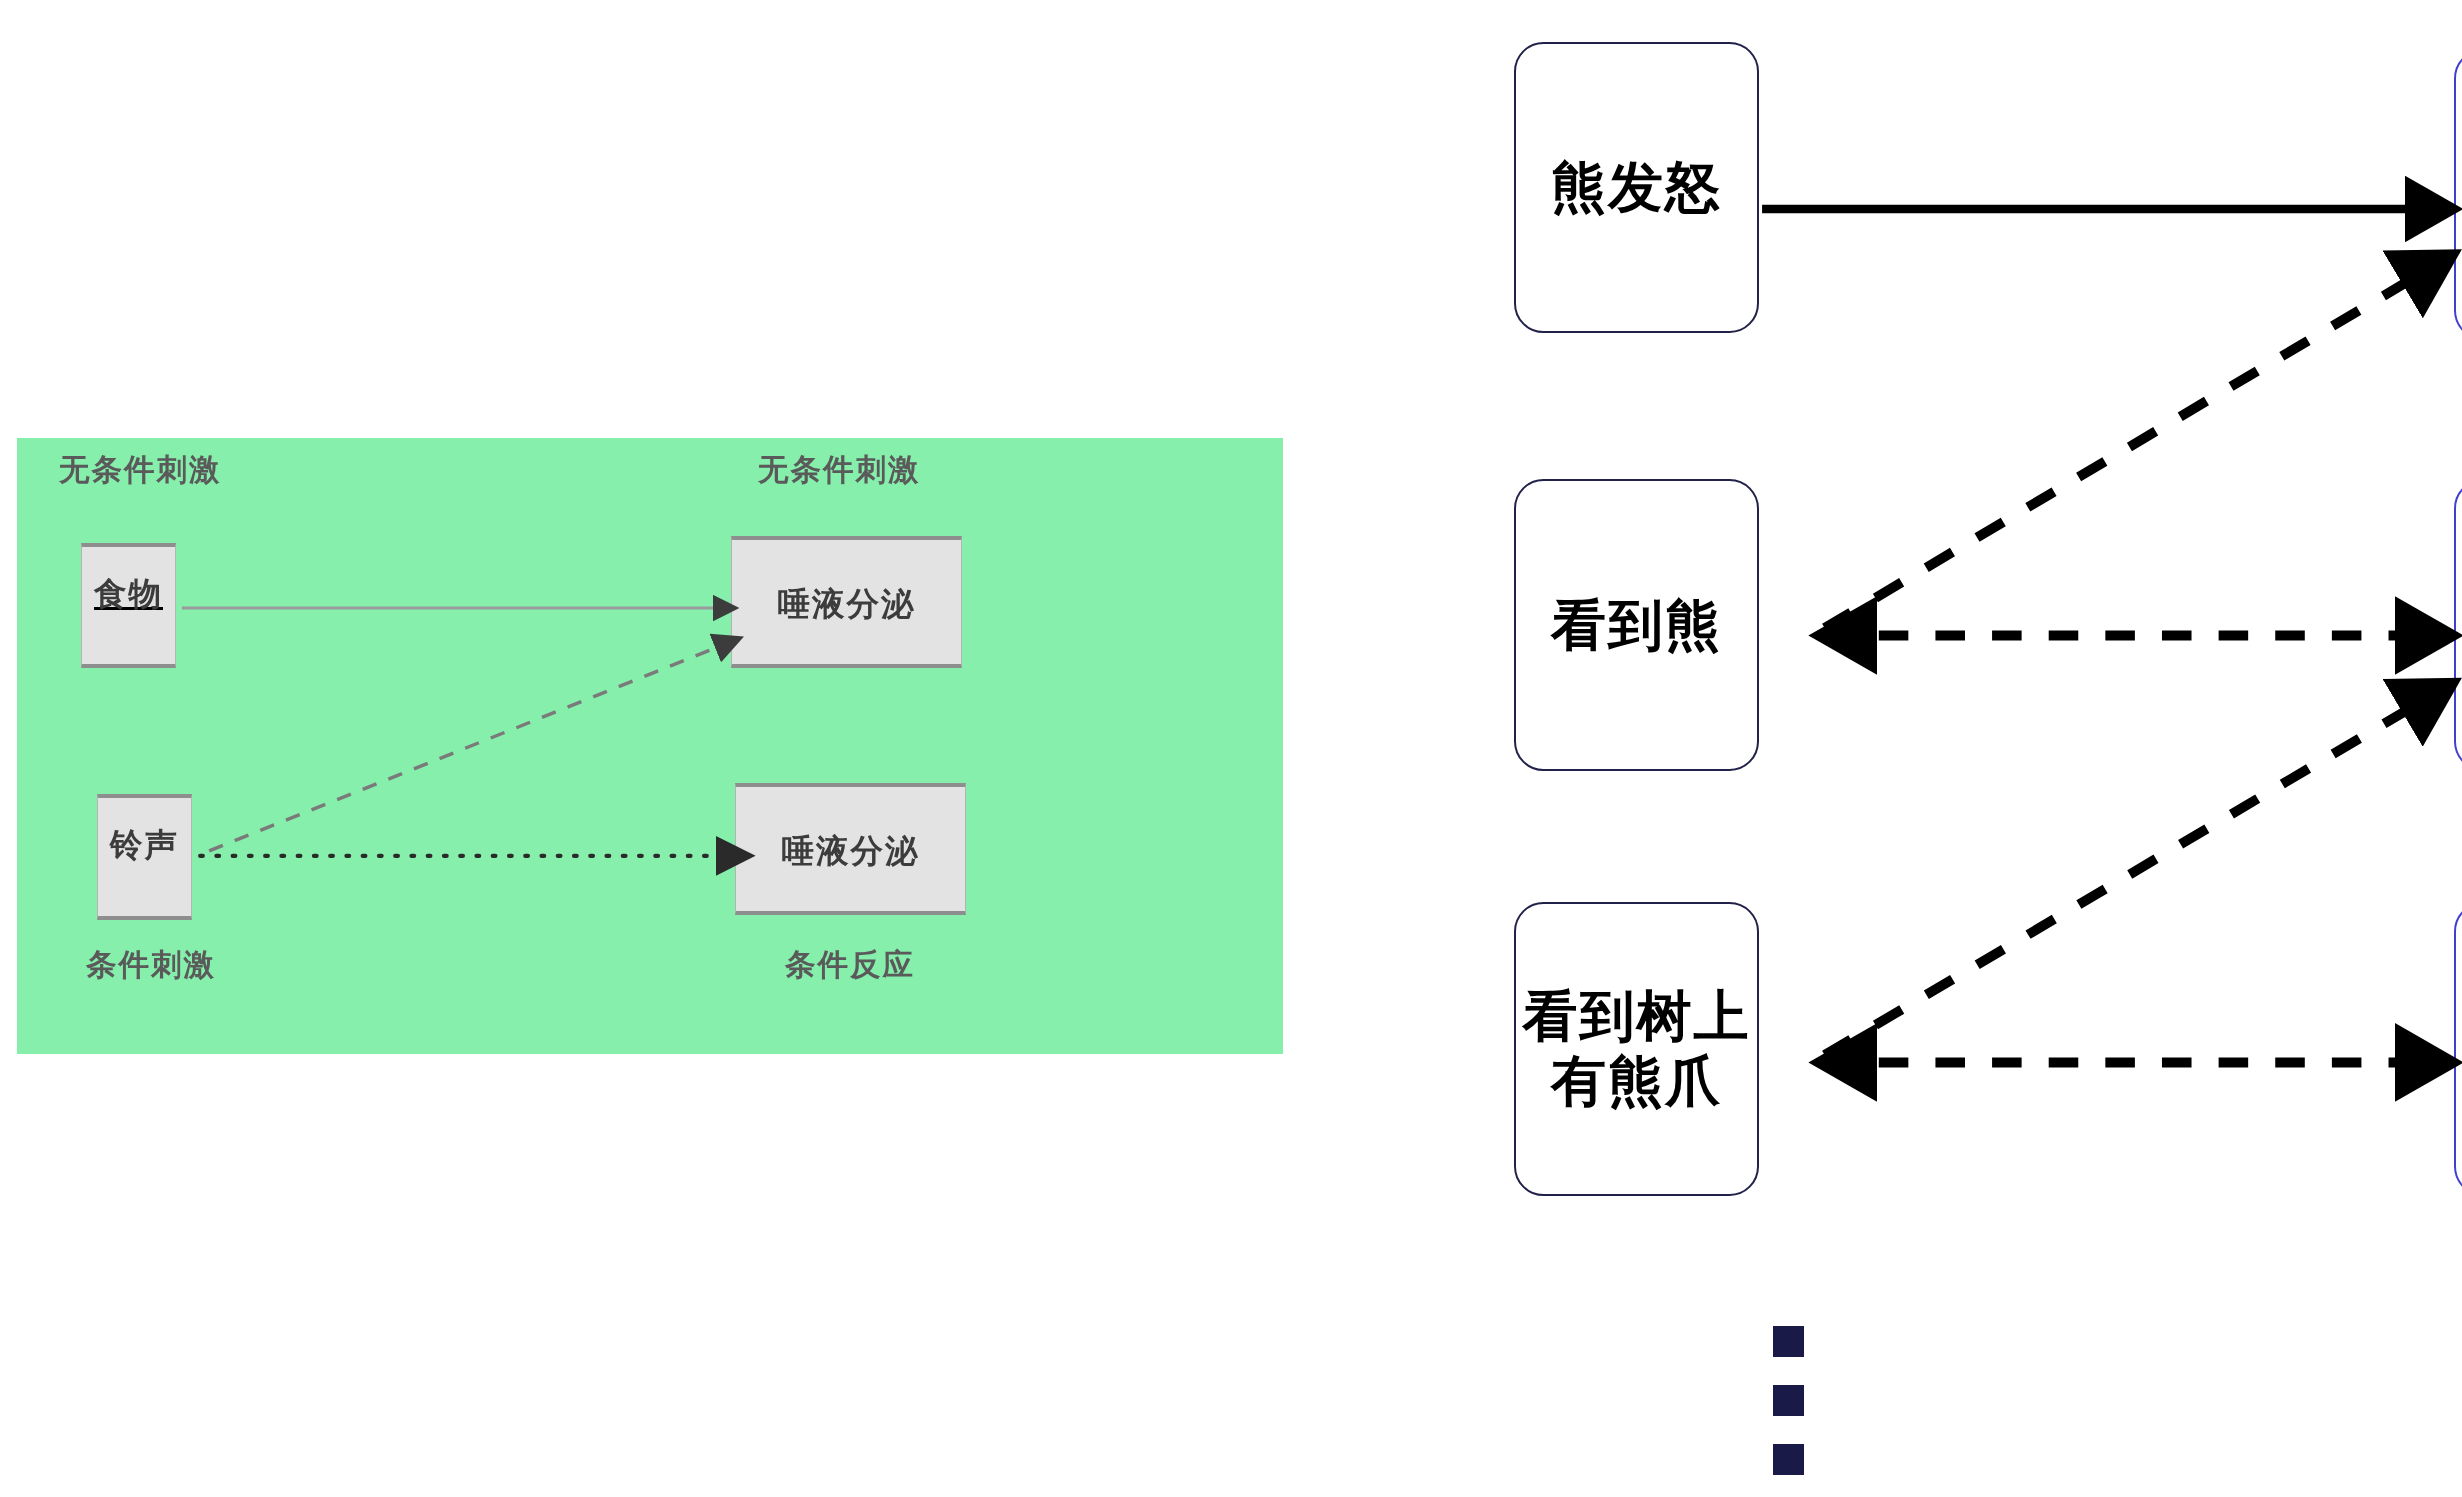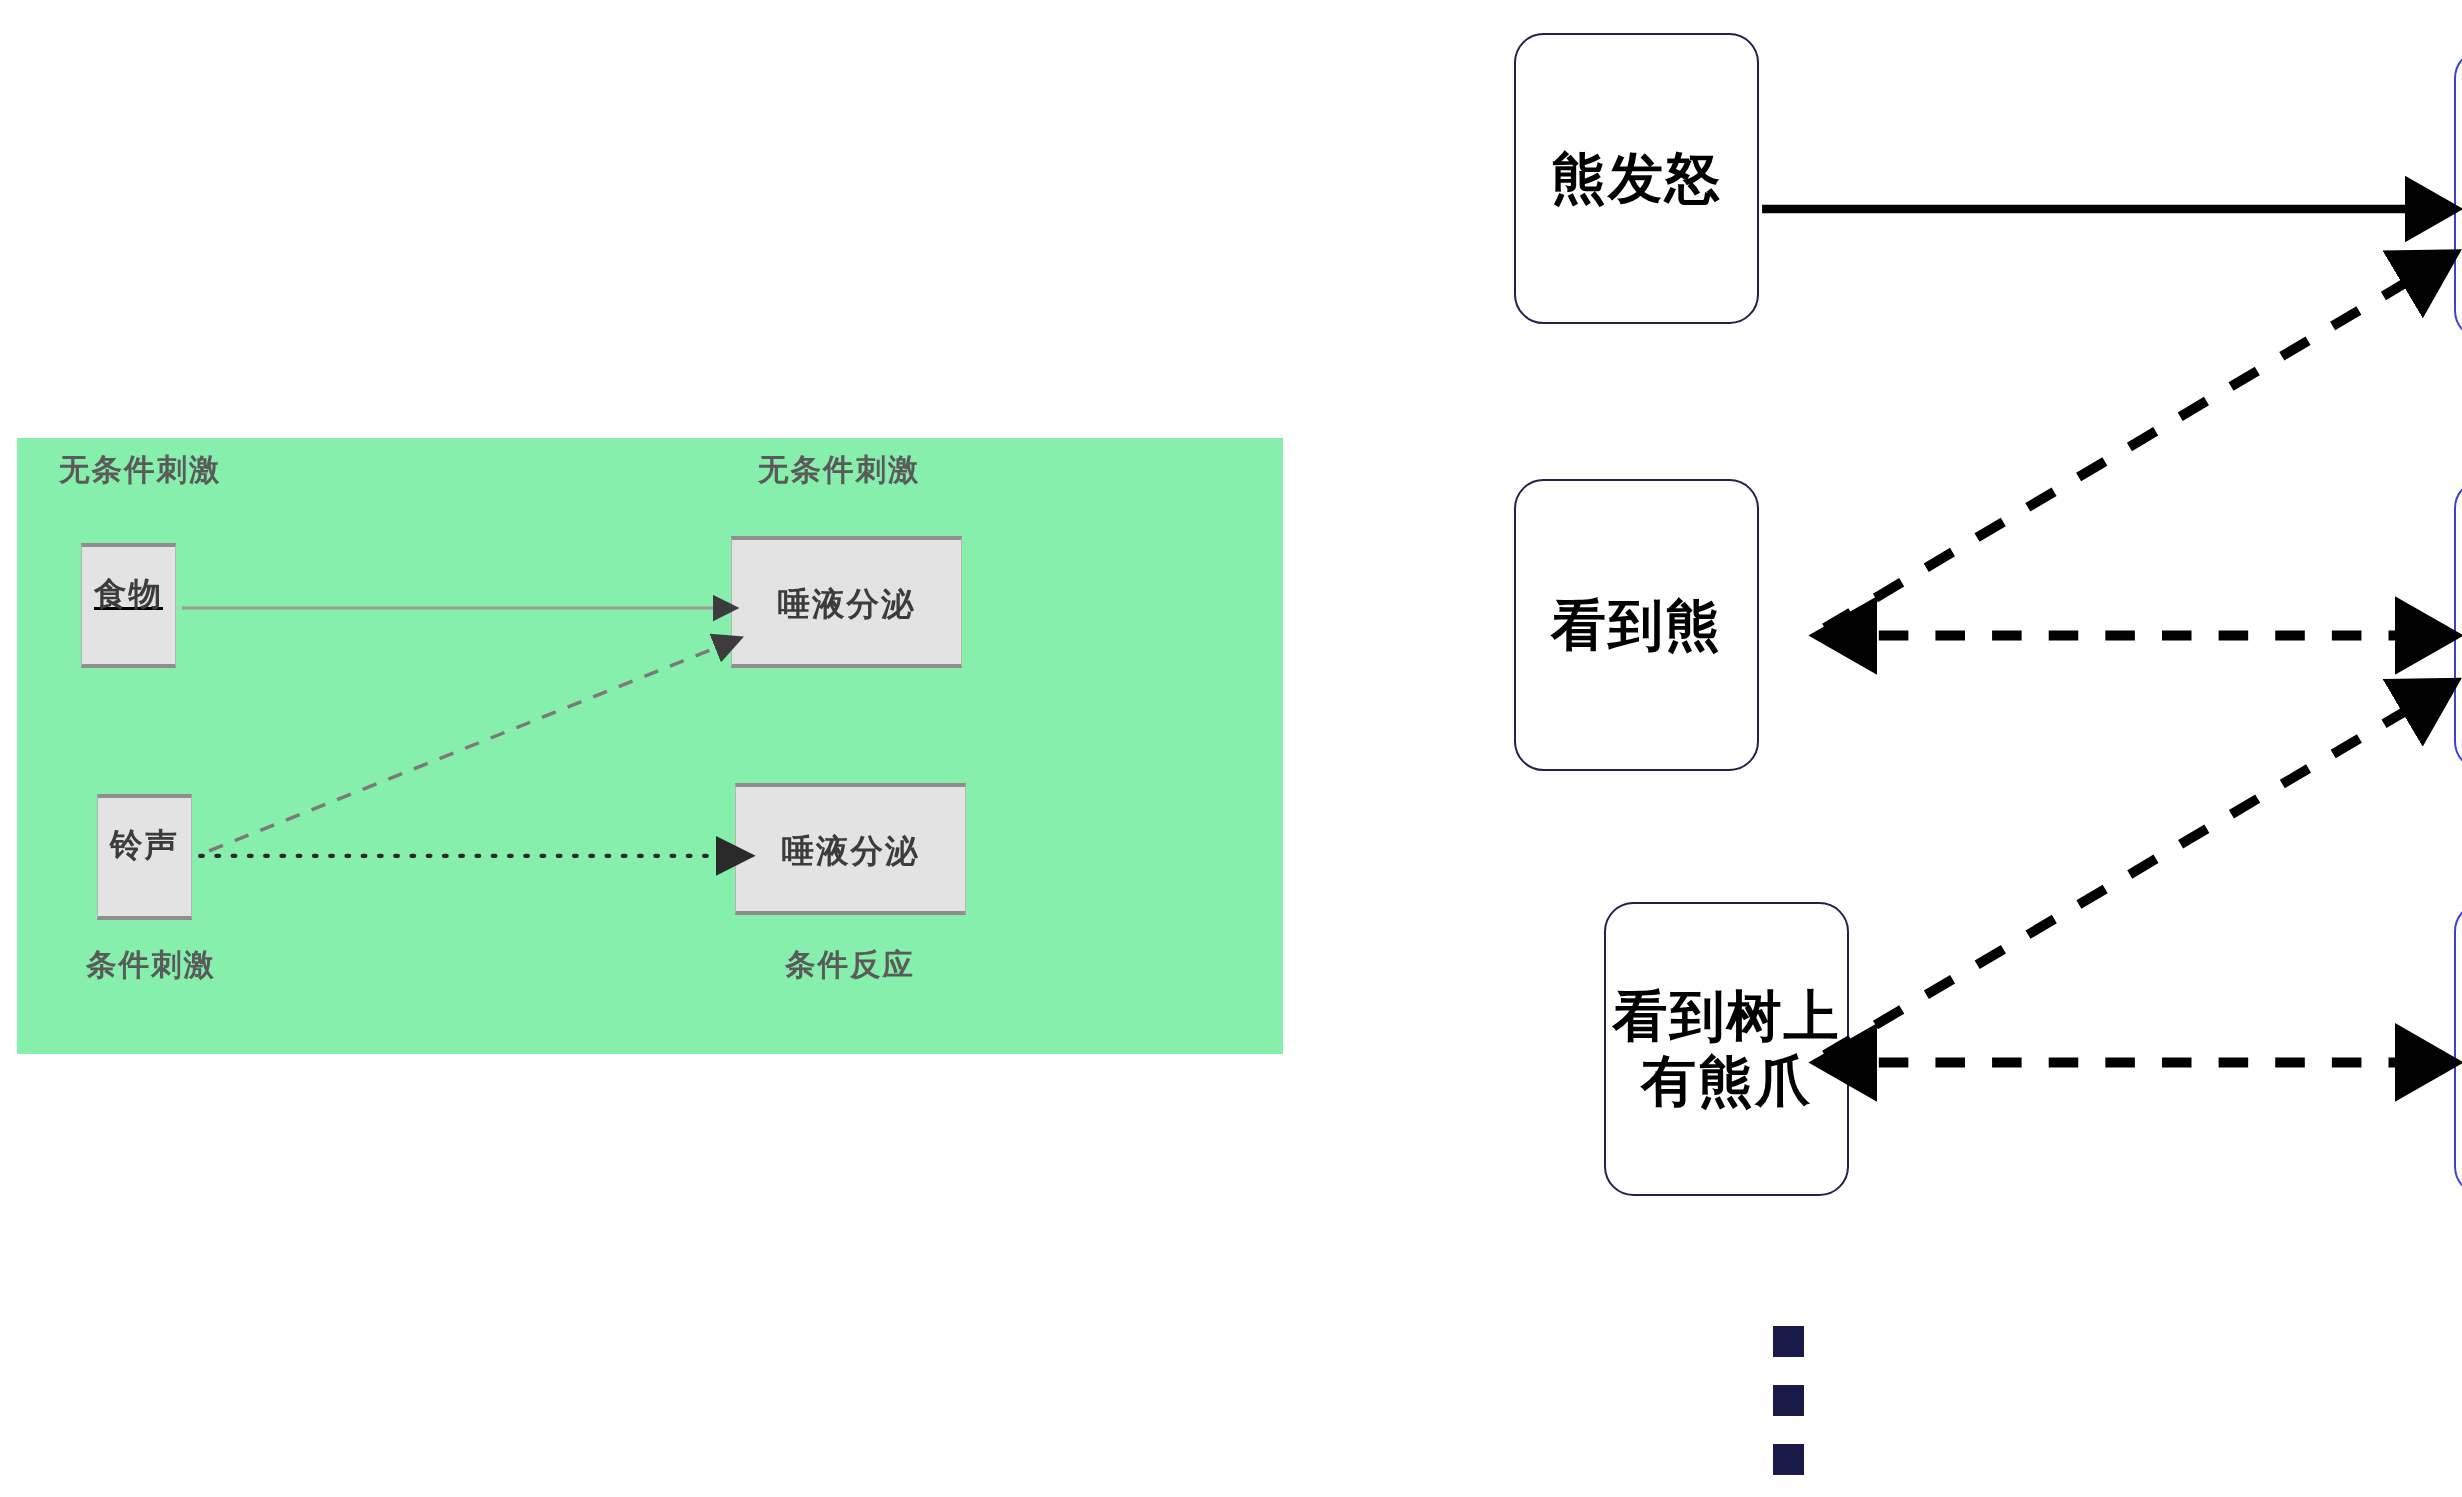--- a/index.html
+++ b/index.html
@@ -77,29 +77,29 @@
       </defs>
 
       <line x1="335" y1="345" x2="1415" y2="345" stroke="#9a9a9a" stroke-width="6" marker-end="url(#cchead)"></line>
 
       <line x1="372" y1="848" x2="1422" y2="848" stroke="#2a2a2a" stroke-width="9" stroke-dasharray="5 28" stroke-linecap="round" marker-end="url(#ccheaddown)"></line>
 
       <line x1="390" y1="838" x2="1420" y2="425" stroke="#7a7a7a" stroke-width="7" stroke-dasharray="30 26" marker-end="url(#cchead)"></line>
     </svg>
   </div>
 
-  <div class="rl-box navy" style="left:1514px;top:33px;width:245px;height:291px;">
+  <div class="rl-box navy" style="left:1514px;top:42px;width:245px;height:291px;">
     <div class="rl-label-cn">熊发怒</div>
   </div>
 
   <div class="rl-box navy" style="left:1514px;top:479px;width:245px;height:292px;">
     <div class="rl-label-cn">看到熊</div>
   </div>
 
-  <div class="rl-box navy" style="left:1604px;top:902px;width:245px;height:294px;">
+  <div class="rl-box navy" style="left:1514px;top:902px;width:245px;height:294px;">
     <div class="rl-label-cn">看到树上
 有熊爪</div>
   </div>
 
   <div class="rl-box blue" style="left:2454px;top:49px;width:507px;height:291px;">
     
   </div>
 
   <div class="rl-box blue" style="left:2454px;top:479px;width:505px;height:292px;">
     

